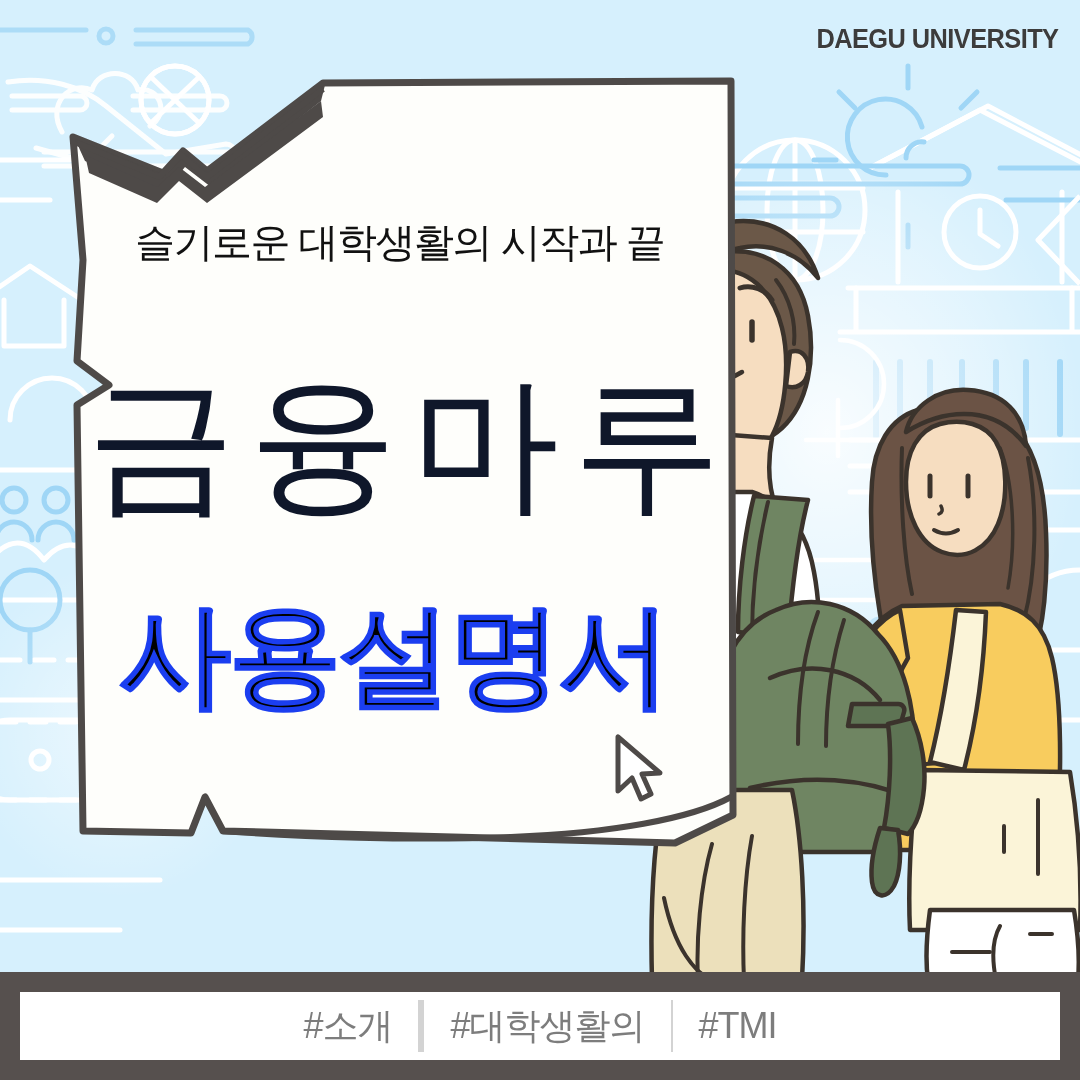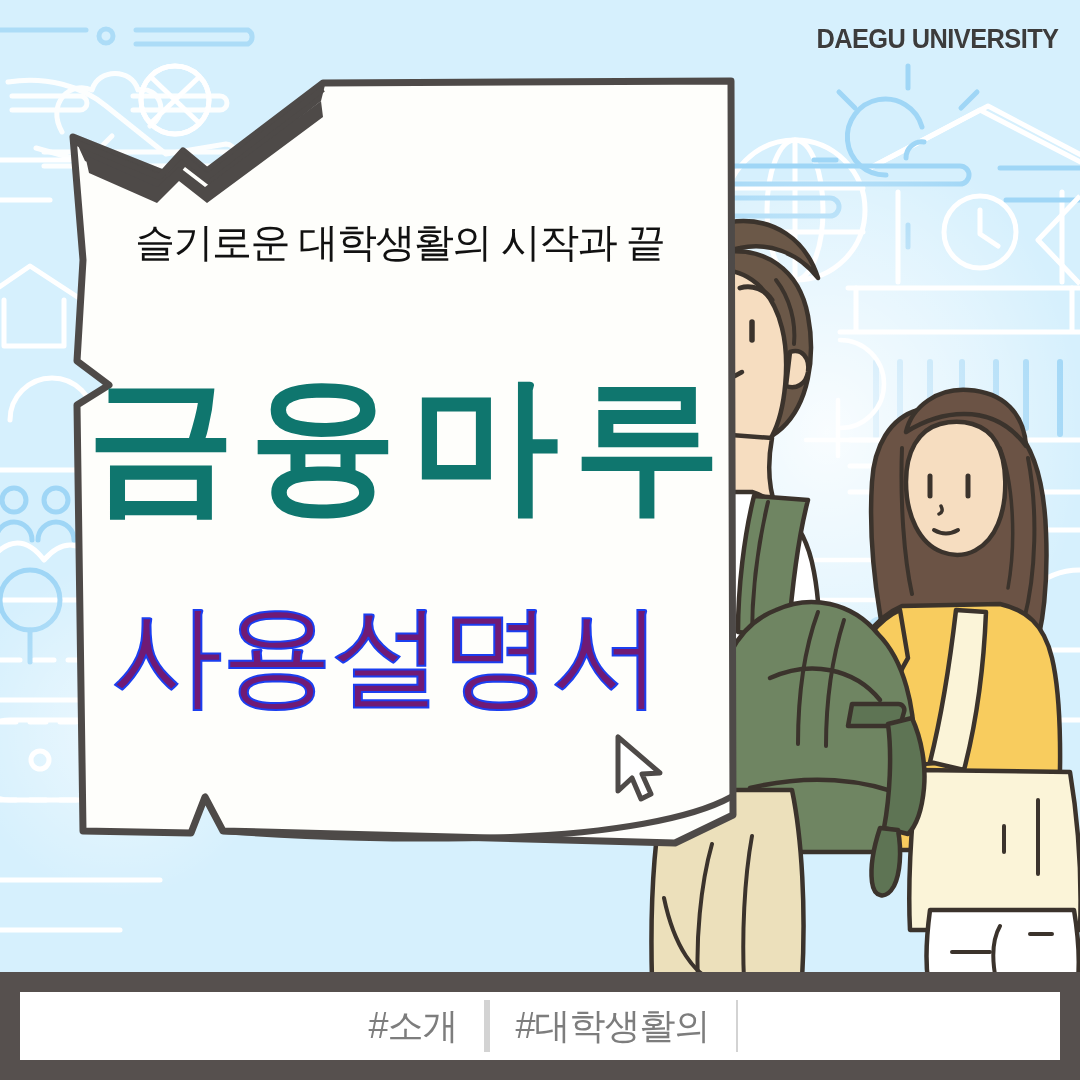--- a/index.html
+++ b/index.html
@@ -37,27 +37,27 @@
   .paper-content{position:absolute;left:0;top:0;width:700px;height:820px;}
 
   .subtitle{
     position:absolute;left:56px;top:160px;width:600px;
     font-size:40px;color:#111;letter-spacing:-1.5px;white-space:nowrap;
     font-family:"Liberation Sans","DejaVu Sans",sans-serif;
     margin-left:24px;
   }
   .bigtitle{
     position:absolute;left:32px;top:315px;width:640px;
-    font-size:148px;font-weight:bold;color:#0f766e;
+    font-size:148px;font-weight:normal;color:#0f172a;
     letter-spacing:14px;line-height:1;white-space:nowrap;
     font-family:"Liberation Sans","DejaVu Sans",sans-serif;
   }
   .bluetitle{
-    position:absolute;left:56px;top:545px;width:640px;
-    font-size:112px;font-weight:normal;color:#701a75;
+    position:absolute;left:64px;top:545px;width:640px;
+    font-size:112px;font-weight:bold;color:#000000;
     letter-spacing:-2px;line-height:1;white-space:nowrap;
     font-family:"Liberation Sans","DejaVu Sans",sans-serif;
     -webkit-text-stroke:2px #1b3ef0;
   }
 
   
   .cursor{position:absolute;left:612px;top:733px;}
 
   
   .chars{position:absolute;left:600px;top:210px;}
@@ -361,18 +361,19 @@
   </svg>
 
   <div class="tabbar">
     <div class="tabbar-inner">
       <div class="tab">#소개</div>
       <div class="tab-divider"></div>
       <div class="tab-divider"></div>
       <div class="tab-divider"></div>
       <div class="tab">#대학생활의</div>
       <div class="tab-divider"></div>
+      <div class="tab">#TMI</div>
     </div>
   </div>
 
   <div class="brand">DAEGU UNIVERSITY</div>
 
 </div>
 
 </body></html>

